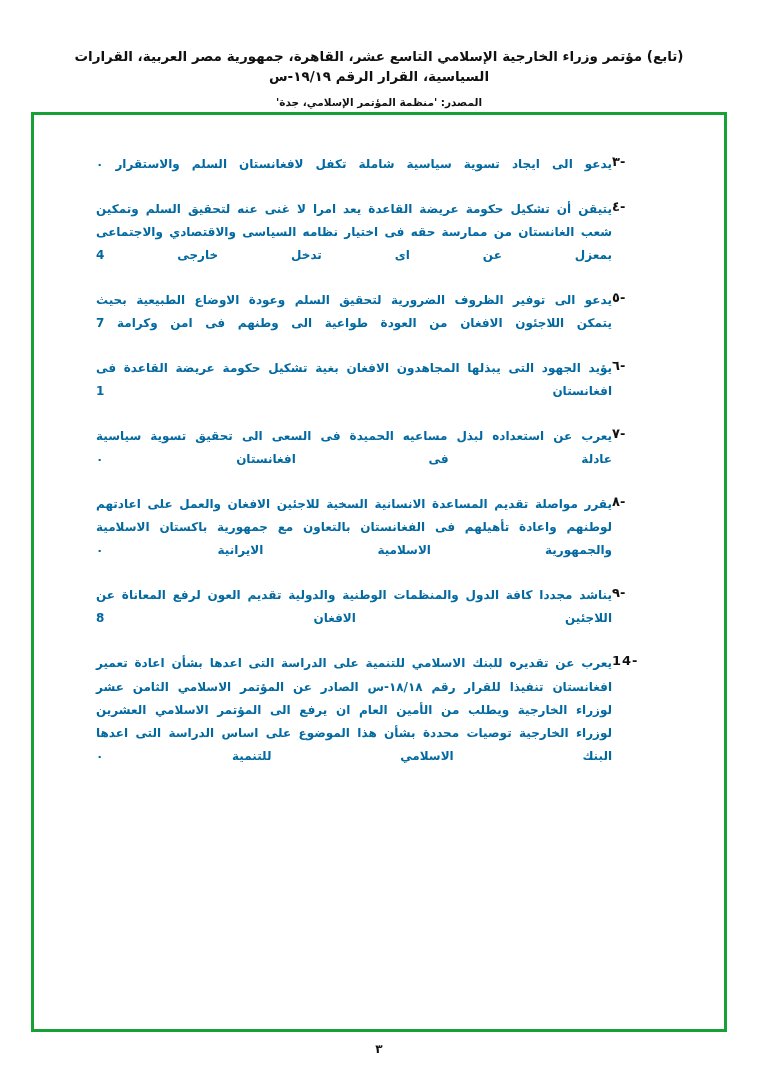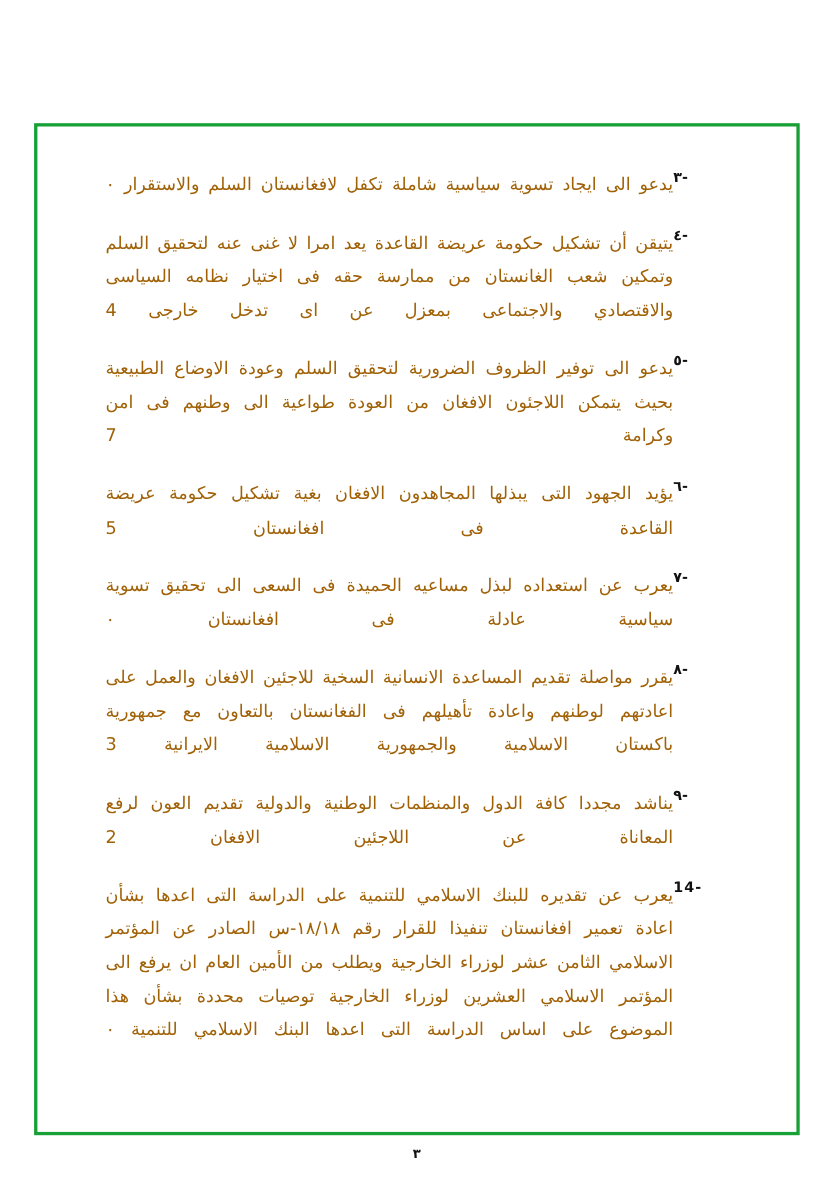--- a/index.html
+++ b/index.html
@@ -65,46 +65,50 @@
     text-align: left;
     font-size: 13px;
     font-weight: bold;
     padding-top: 1px;
     white-space: nowrap;
     color: #111;
     letter-spacing: 1px;
   }
   .clause-body {
     flex: 1 1 auto;
-    font-size: 16px;
-    font-weight: normal;
+    font-size: 12px;
+    font-weight: bold;
     line-height: 1.92;
     text-align: justify;
     text-align-last: justify;
     letter-spacing: 0.9px;
     word-spacing: 2px;
-    color: #a16207;
+    color: #0369a1;
     padding-left: 8px;
   }
   .page-number {
     position: absolute;
     bottom: 22px;
     left: 0;
     right: 0;
     text-align: center;
     font-size: 12px;
     font-weight: bold;
     color: #111;
   }
 </style>
 </head>
 <body>
 
 <div class="page">
 
+  <div class="header">
+    <div class="header-title">(تابع) مؤتمر وزراء الخارجية الإسلامي التاسع عشر، القاهرة، جمهورية مصر العربية، القرارات السياسية، القرار الرقم ١٩/١٩-س</div>
+    <div class="header-source">المصدر: 'منظمة المؤتمر الإسلامي، جدة'</div>
+  </div>
 
   <div class="frame">
     <div class="frame-inner">
 
       <div class="clause">
         <div class="clause-num">-٣</div>
         <div class="clause-body">يدعو الى ايجاد تسوية سياسية شاملة تكفل لافغانستان السلم والاستقرار ٠</div>
       </div>
 
       <div class="clause">
@@ -112,36 +116,36 @@
         <div class="clause-body">يتيقن أن تشكيل حكومة عريضة القاعدة يعد امرا لا غنى عنه لتحقيق السلم وتمكين شعب الغانستان من ممارسة حقه فى اختيار نظامه السياسى والاقتصادي والاجتماعى بمعزل عن اى تدخل خارجى 4</div>
       </div>
 
       <div class="clause">
         <div class="clause-num">-٥</div>
         <div class="clause-body">يدعو الى توفير الظروف الضرورية لتحقيق السلم وعودة الاوضاع الطبيعية بحيث يتمكن اللاجئون الافغان من العودة طواعية الى وطنهم فى امن وكرامة 7</div>
       </div>
 
       <div class="clause">
         <div class="clause-num">-٦</div>
-        <div class="clause-body">يؤيد الجهود التى يبذلها المجاهدون الافغان بغية تشكيل حكومة عريضة القاعدة فى افغانستان 5</div>
+        <div class="clause-body">يؤيد الجهود التى يبذلها المجاهدون الافغان بغية تشكيل حكومة عريضة القاعدة فى افغانستان 1</div>
       </div>
 
       <div class="clause">
         <div class="clause-num">-٧</div>
         <div class="clause-body">يعرب عن استعداده لبذل مساعيه الحميدة فى السعى الى تحقيق تسوية سياسية عادلة فى افغانستان ٠</div>
       </div>
 
       <div class="clause">
         <div class="clause-num">-٨</div>
-        <div class="clause-body">يقرر مواصلة تقديم المساعدة الانسانية السخية للاجئين الافغان والعمل على اعادتهم لوطنهم واعادة تأهيلهم فى الفغانستان بالتعاون مع جمهورية باكستان الاسلامية والجمهورية الاسلامية الايرانية 3</div>
+        <div class="clause-body">يقرر مواصلة تقديم المساعدة الانسانية السخية للاجئين الافغان والعمل على اعادتهم لوطنهم واعادة تأهيلهم فى الفغانستان بالتعاون مع جمهورية باكستان الاسلامية والجمهورية الاسلامية الايرانية ٠</div>
       </div>
 
       <div class="clause">
         <div class="clause-num">-٩</div>
-        <div class="clause-body">يناشد مجددا كافة الدول والمنظمات الوطنية والدولية تقديم العون لرفع المعاناة عن اللاجئين الافغان 2</div>
+        <div class="clause-body">يناشد مجددا كافة الدول والمنظمات الوطنية والدولية تقديم العون لرفع المعاناة عن اللاجئين الافغان 8</div>
       </div>
 
       <div class="clause">
         <div class="clause-num">-14</div>
         <div class="clause-body">يعرب عن تقديره للبنك الاسلامي للتنمية على الدراسة التى اعدها بشأن اعادة تعمير افغانستان تنفيذا للقرار رقم ١٨/١٨-س الصادر عن المؤتمر الاسلامي الثامن عشر لوزراء الخارجية ويطلب من الأمين العام ان يرفع الى المؤتمر الاسلامي العشرين لوزراء الخارجية توصيات محددة بشأن هذا الموضوع على اساس الدراسة التى اعدها البنك الاسلامي للتنمية ٠</div>
       </div>
 
     </div>
   </div>
 

